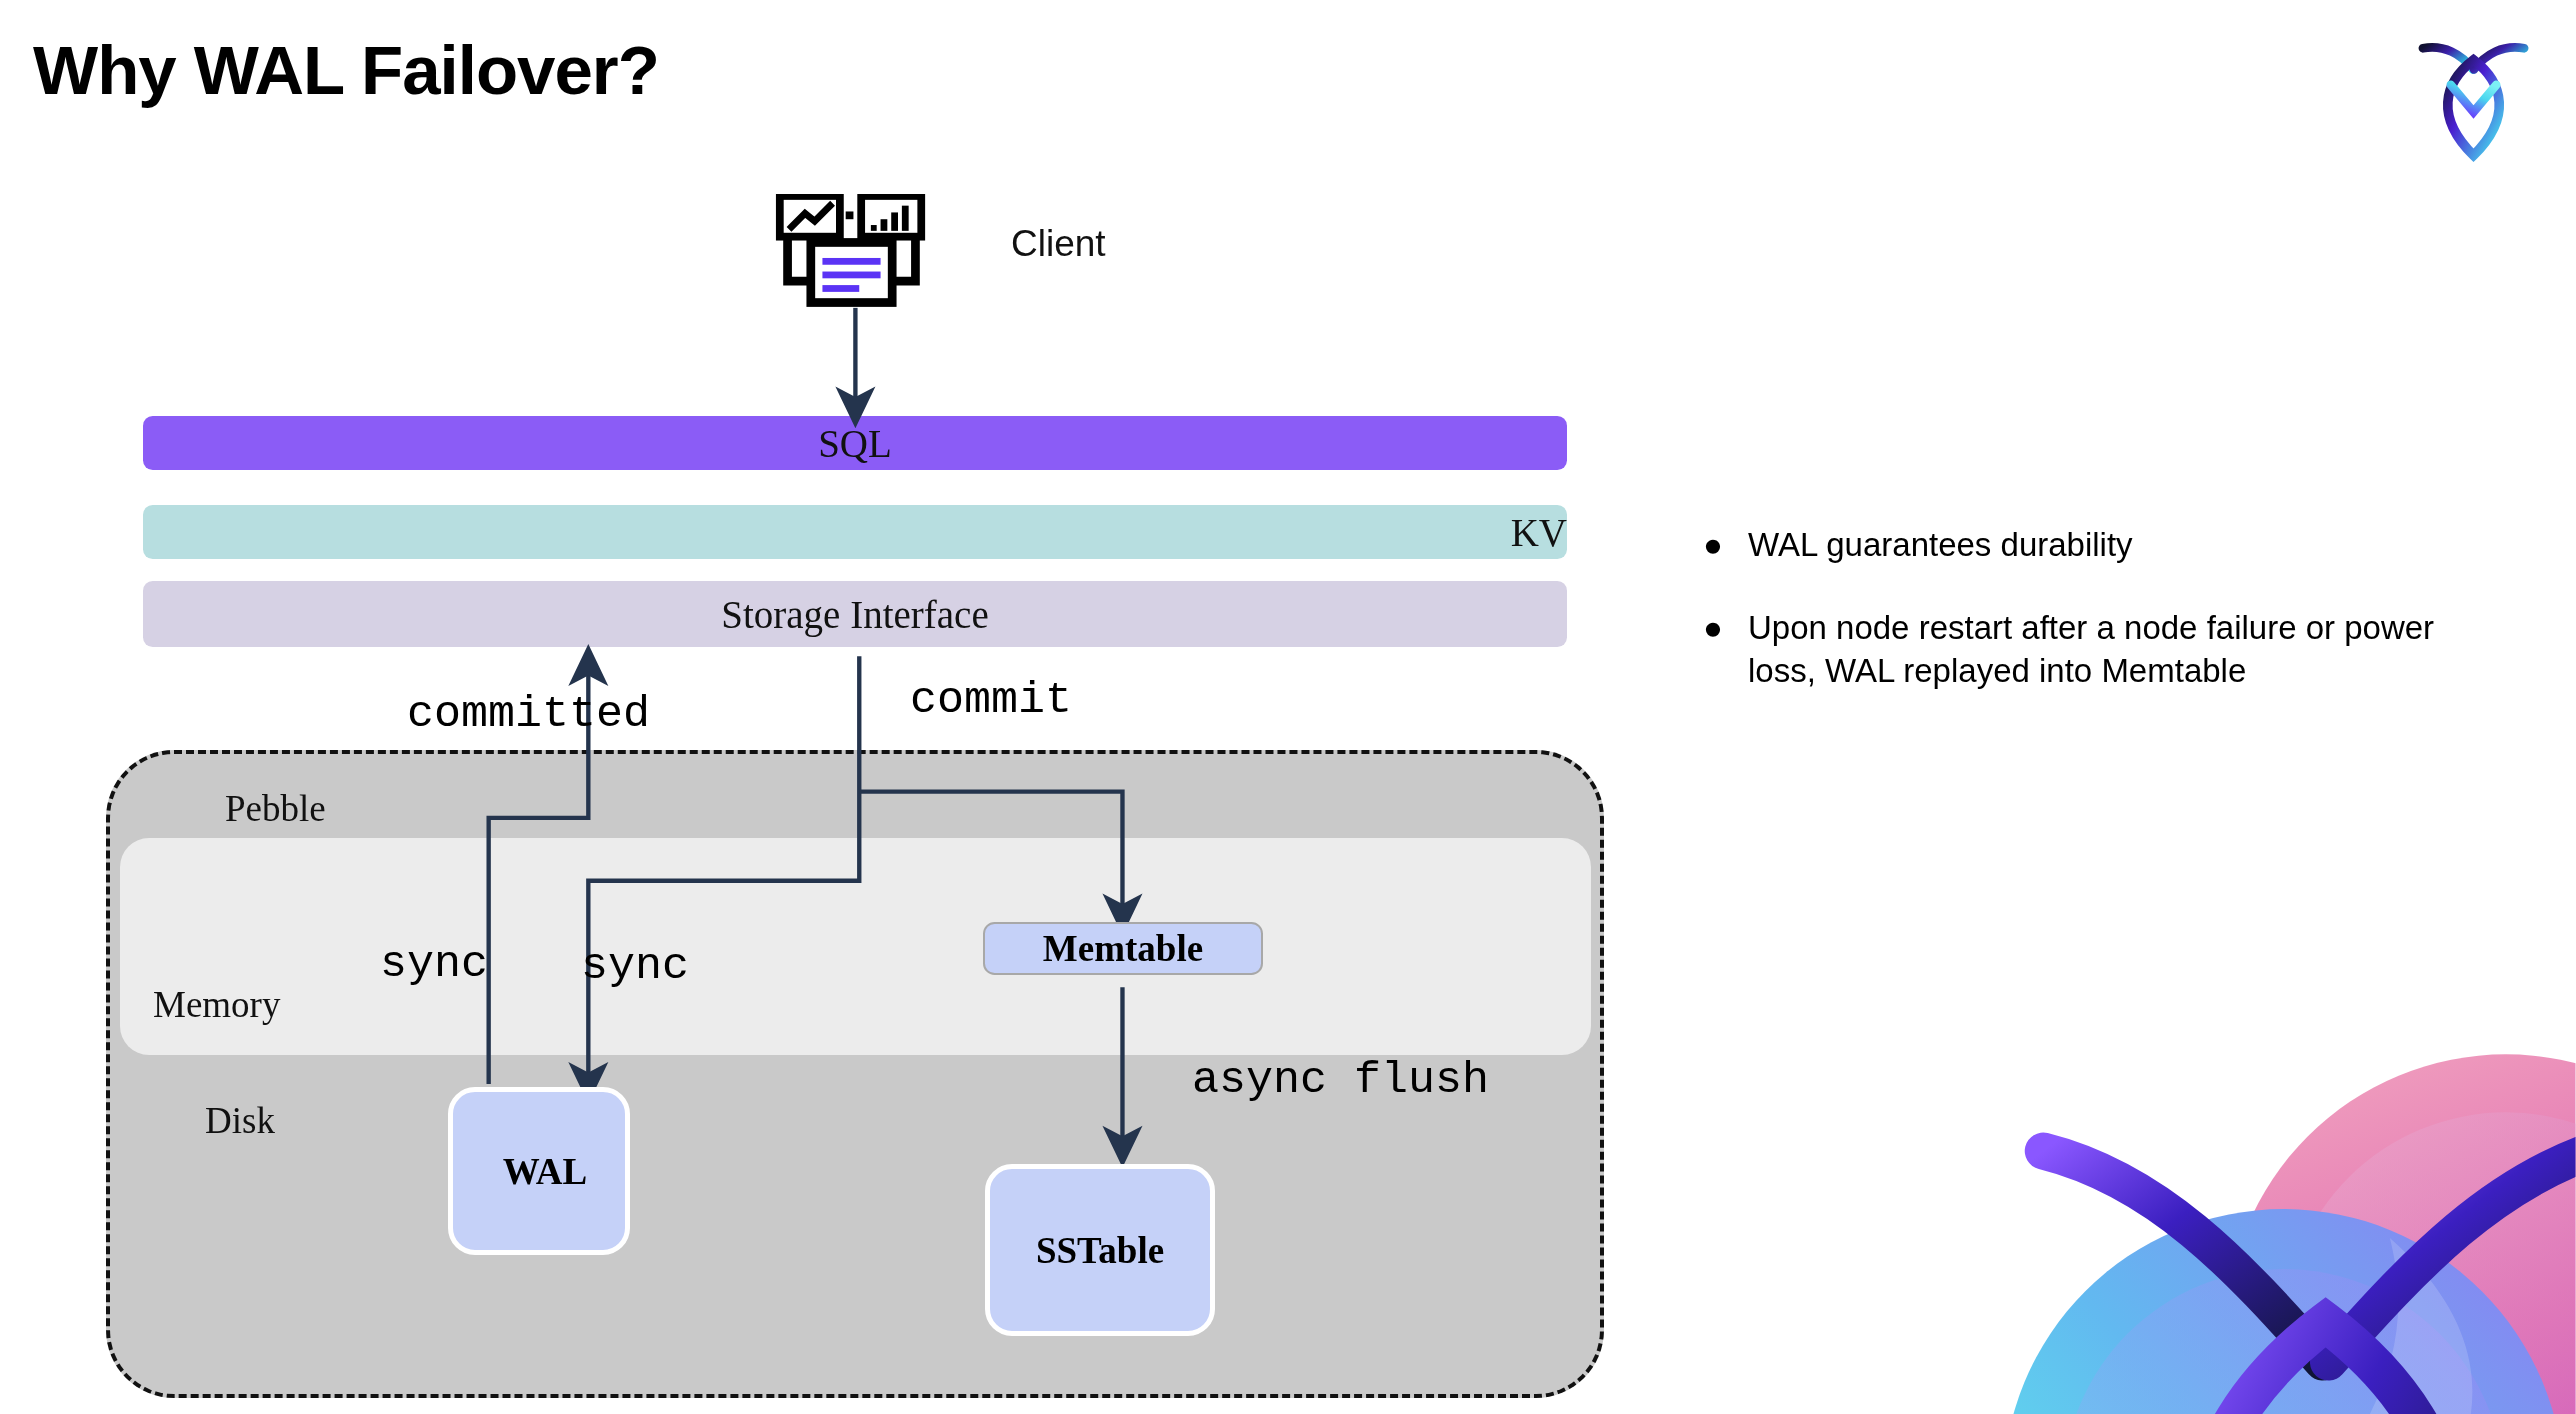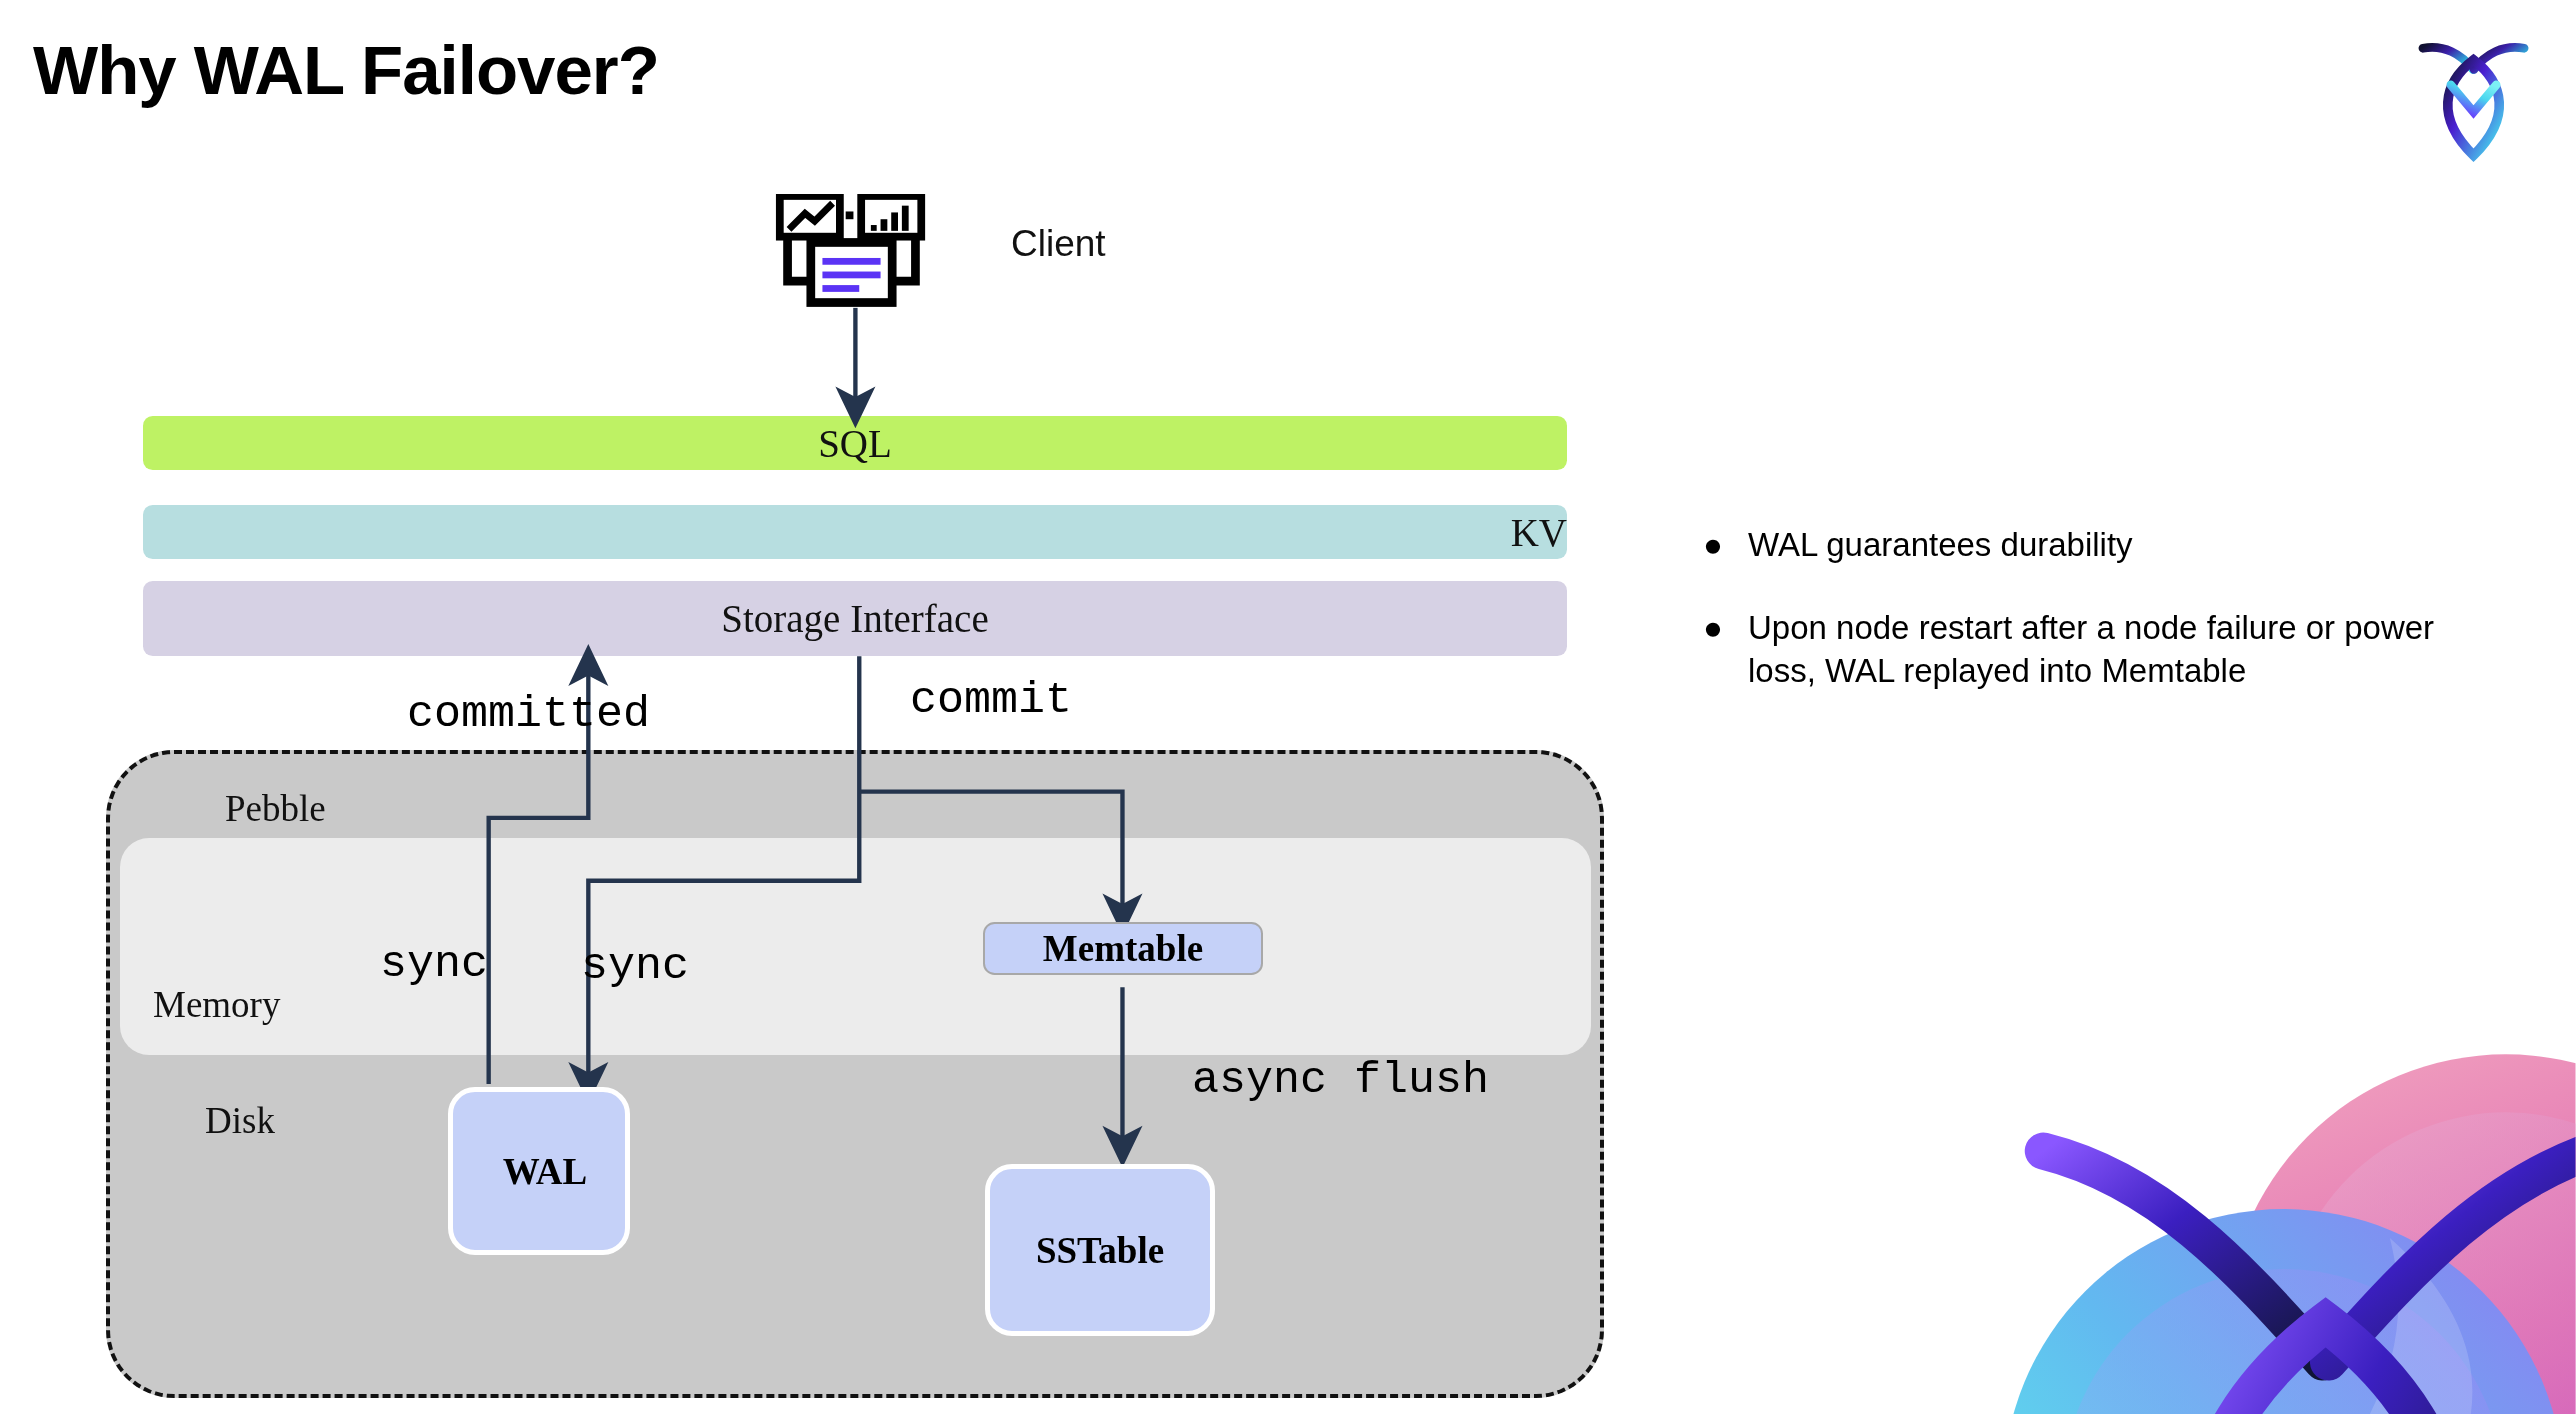--- a/index.html
+++ b/index.html
@@ -19,23 +19,23 @@
   
   #deco{position:absolute;left:1964px;top:948px;width:612px;height:466px;overflow:hidden;
         pointer-events:none;}
 
   
   #diagram{position:absolute;left:0;top:0;width:1645px;height:1415px;}
 
   .layer-bar{position:absolute;border-radius:9.7px;display:flex;align-items:center;
              justify-content:center;font-family:"Liberation Serif",serif;
              font-size:39px;color:#111;}
-  #bar-sql{left:143px;top:416px;width:1424px;height:54px;background:#bef264;}
+  #bar-sql{left:143px;top:416px;width:1424px;height:54px;background:#8b5cf6;}
   #bar-kv{left:143px;top:505px;width:1424px;height:54px;background:#b7dee0;justify-content:flex-end;}
-  #bar-storage{left:143px;top:581px;width:1424px;height:75px;background:#d6d1e4;}
+  #bar-storage{left:143px;top:581px;width:1424px;height:66px;background:#d6d1e4;}
 
   
   #pebble-box{position:absolute;left:106px;top:750px;width:1498px;height:648px;
               border:4.8px dashed #111;border-radius:68px;background:#c9c9c9;box-sizing:border-box;}
   #memory-box{position:absolute;left:120px;top:838px;width:1471px;height:217px;
               background:#ececec;border-radius:29px;}
 
   .region-label{position:absolute;font-family:"Liberation Serif",serif;font-size:37px;color:#111;}
   #label-pebble{left:225px;top:787px;}
   #label-memory{left:153px;top:983px;}

